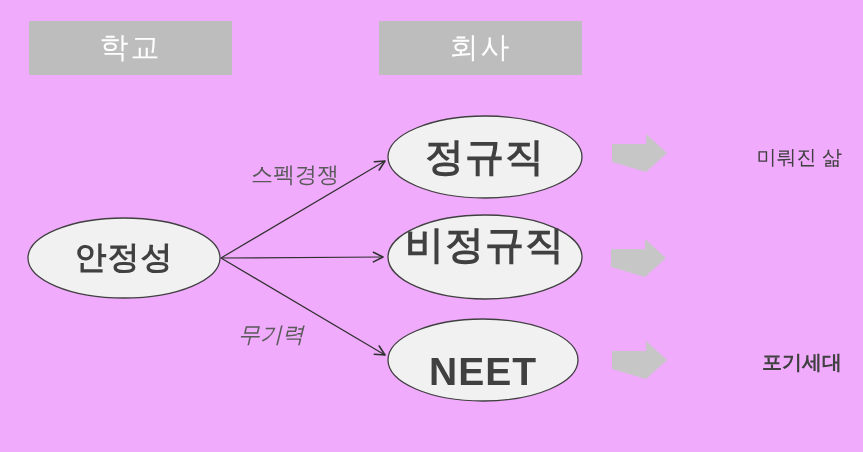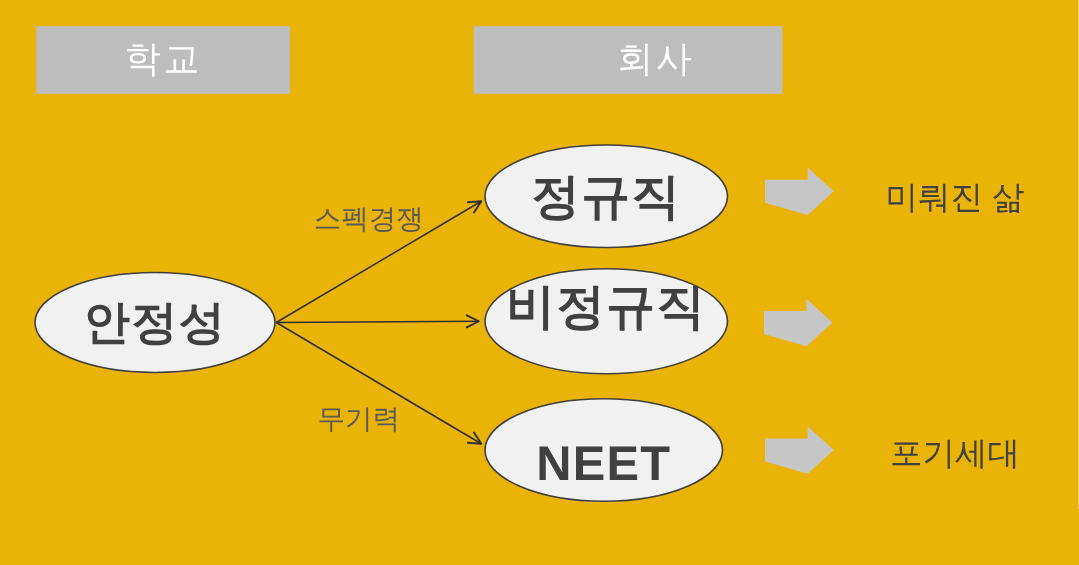--- a/index.html
+++ b/index.html
@@ -4,101 +4,101 @@
 <style>
   html, body {
     margin: 0;
     padding: 0;
     font-family: "Liberation Sans", "DejaVu Sans", sans-serif;
   }
   .stage {
     position: relative;
     width: 863px;
     height: 452px;
-    background: #eab308;
+    background: #f0abfc;
     overflow: hidden;
   }
   
   .hdr {
     position: absolute;
     top: 21px;
     width: 203px;
     height: 54px;
     background: #bdbdbd;
     color: #ffffff;
     font-size: 29px;
     letter-spacing: 2px;
     display: flex;
     align-items: center;
     justify-content: center;
   }
   .hdr.school  { left: 29px; }
-  .hdr.company { left: 379px; padding-left: 44px; }
+  .hdr.company { left: 379px; }
 
   
   .lines {
     position: absolute;
     left: 0; top: 0;
   }
 
   
   .node-label {
     position: absolute;
     display: flex;
     align-items: center;
     justify-content: center;
     font-weight: bold;
     color: #404040;
     font-size: 39px;
     letter-spacing: 1px;
   }
-  .node-label.src { left: 28px; top: 218px; width: 192px; height: 80px; font-size: 37px; }
+  .node-label.src { left: 28px; top: 218px; width: 192px; height: 80px; font-size: 32px; }
   .node-label.r1  { left: 388px; top: 116px; width: 194px; height: 82px; }
   .node-label.r2  { left: 388px; top: 203px; width: 194px; height: 84px; }
   .node-label.r3  { left: 388px; top: 331px; width: 190px; height: 82px; }
 
   
   .edge-label {
     position: absolute;
     color: #595959;
     font-size: 22px;
     white-space: nowrap;
   }
   .edge-label.e1 { left: 251px; top: 160px; }
   .edge-label.e2 { left: 282px; top: 229px; }
-  .edge-label.e3 { left: 254px; top: 320px; }
+  .edge-label.e3 { left: 238px; top: 320px; font-style: italic; }
 
   
   .block-arrow {
     position: absolute;
     width: 55px;
     height: 38px;
     background: #c6c6c6;
     clip-path: polygon(0 26%, 62% 26%, 62% 0, 100% 50%, 62% 100%, 0 74%);
   }
   .block-arrow.a1 { left: 612px; top: 134px; }
   .block-arrow.a2 { left: 611px; top: 239px; }
   .block-arrow.a3 { left: 612px; top: 341px; }
 
   
   .outcome {
     position: absolute;
     display: flex;
     flex-direction: column;
-    align-items: center;
+    align-items: flex-end;
     justify-content: center;
     color: #404040;
-    font-size: 26px;
+    font-size: 20px;
     line-height: 33px;
     text-align: center;
     white-space: nowrap;
   }
   .outcome.o1 { left: 686px; top: 116px; width: 156px; height: 82px; }
   .outcome.o2 { left: 680px; top: 216px; width: 168px; height: 92px; }
-  .outcome.o3 { left: 686px; top: 319px; width: 156px; height: 86px; }
+  .outcome.o3 { left: 686px; top: 319px; width: 156px; height: 86px; font-weight: bold; }
 </style>
 </head>
 <body>
 
 <div class="stage">
 
   <div class="hdr school">학교</div>
   <div class="hdr company">회사</div>
 
   <svg class="lines" width="863" height="452" viewBox="0 0 863 452">

